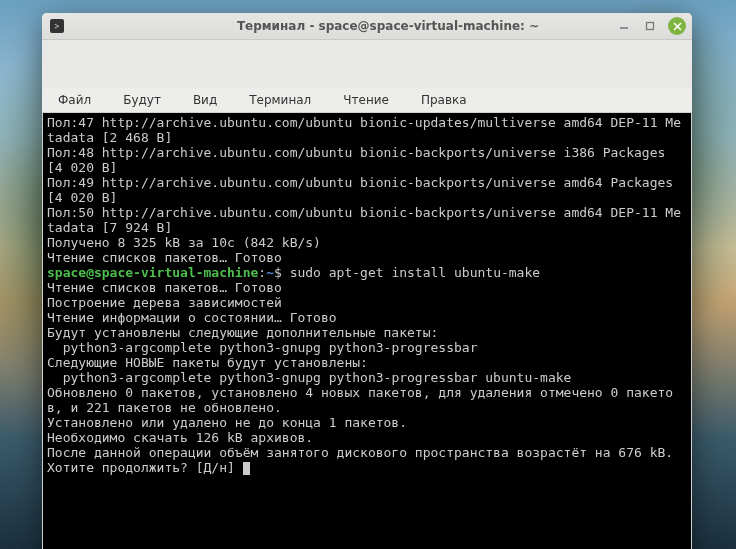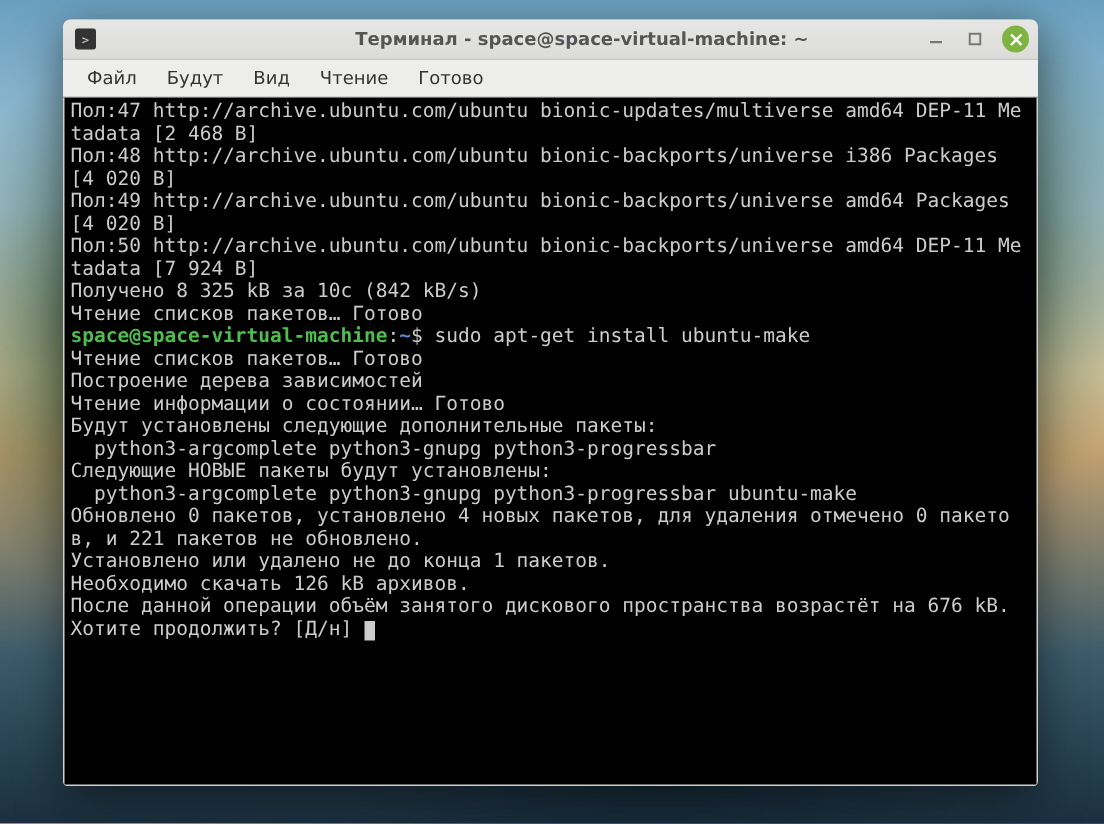--- a/index.html
+++ b/index.html
@@ -93,21 +93,22 @@
     font-size: 11px;
     font-weight: bold;
   }
   .menubar {
     height: 24px;
     background: #ededeb;
     border-bottom: 1px solid #d0d0ce;
     display: flex;
     align-items: center;
     padding: 0 6px;
-    gap: 0;
+    gap: 12px;
+    margin-top: 48px;
   }
   .menu-item {
     font-size: 12px;
     color: #333;
     padding: 3px 10px;
     cursor: pointer;
   }
   .terminal {
     background: #000;
     color: #ccc;
@@ -157,22 +158,23 @@
             <line x1="8" y1="1" x2="1" y2="8" stroke="#fff" stroke-width="1.6"></line>
           </svg>
       </span>
     </div>
   </div>
 
   <div class="menubar">
     <span class="menu-item">Файл</span>
     <span class="menu-item">Будут</span>
     <span class="menu-item">Вид</span>
+    <span class="menu-item">Терминал</span>
     <span class="menu-item">Чтение</span>
-    <span class="menu-item">Готово</span>
+    <span class="menu-item">Правка</span>
   </div>
 
   <div class="terminal" id="term">Пол:47 http://archive.ubuntu.com/ubuntu bionic-updates/multiverse amd64 DEP-11 Metadata [2 468 B]
 Пол:48 http://archive.ubuntu.com/ubuntu bionic-backports/universe i386 Packages [4 020 B]
 Пол:49 http://archive.ubuntu.com/ubuntu bionic-backports/universe amd64 Packages [4 020 B]
 Пол:50 http://archive.ubuntu.com/ubuntu bionic-backports/universe amd64 DEP-11 Metadata [7 924 B]
 Получено 8 325 kB за 10с (842 kB/s)
 Чтение списков пакетов… Готово
 <span class="prompt-user">space@space-virtual-machine</span><span class="prompt-sep">:</span><span class="prompt-path">~</span><span class="prompt-sep">$ </span><span>sudo apt-get install ubuntu-make</span>
 Чтение списков пакетов… Готово

